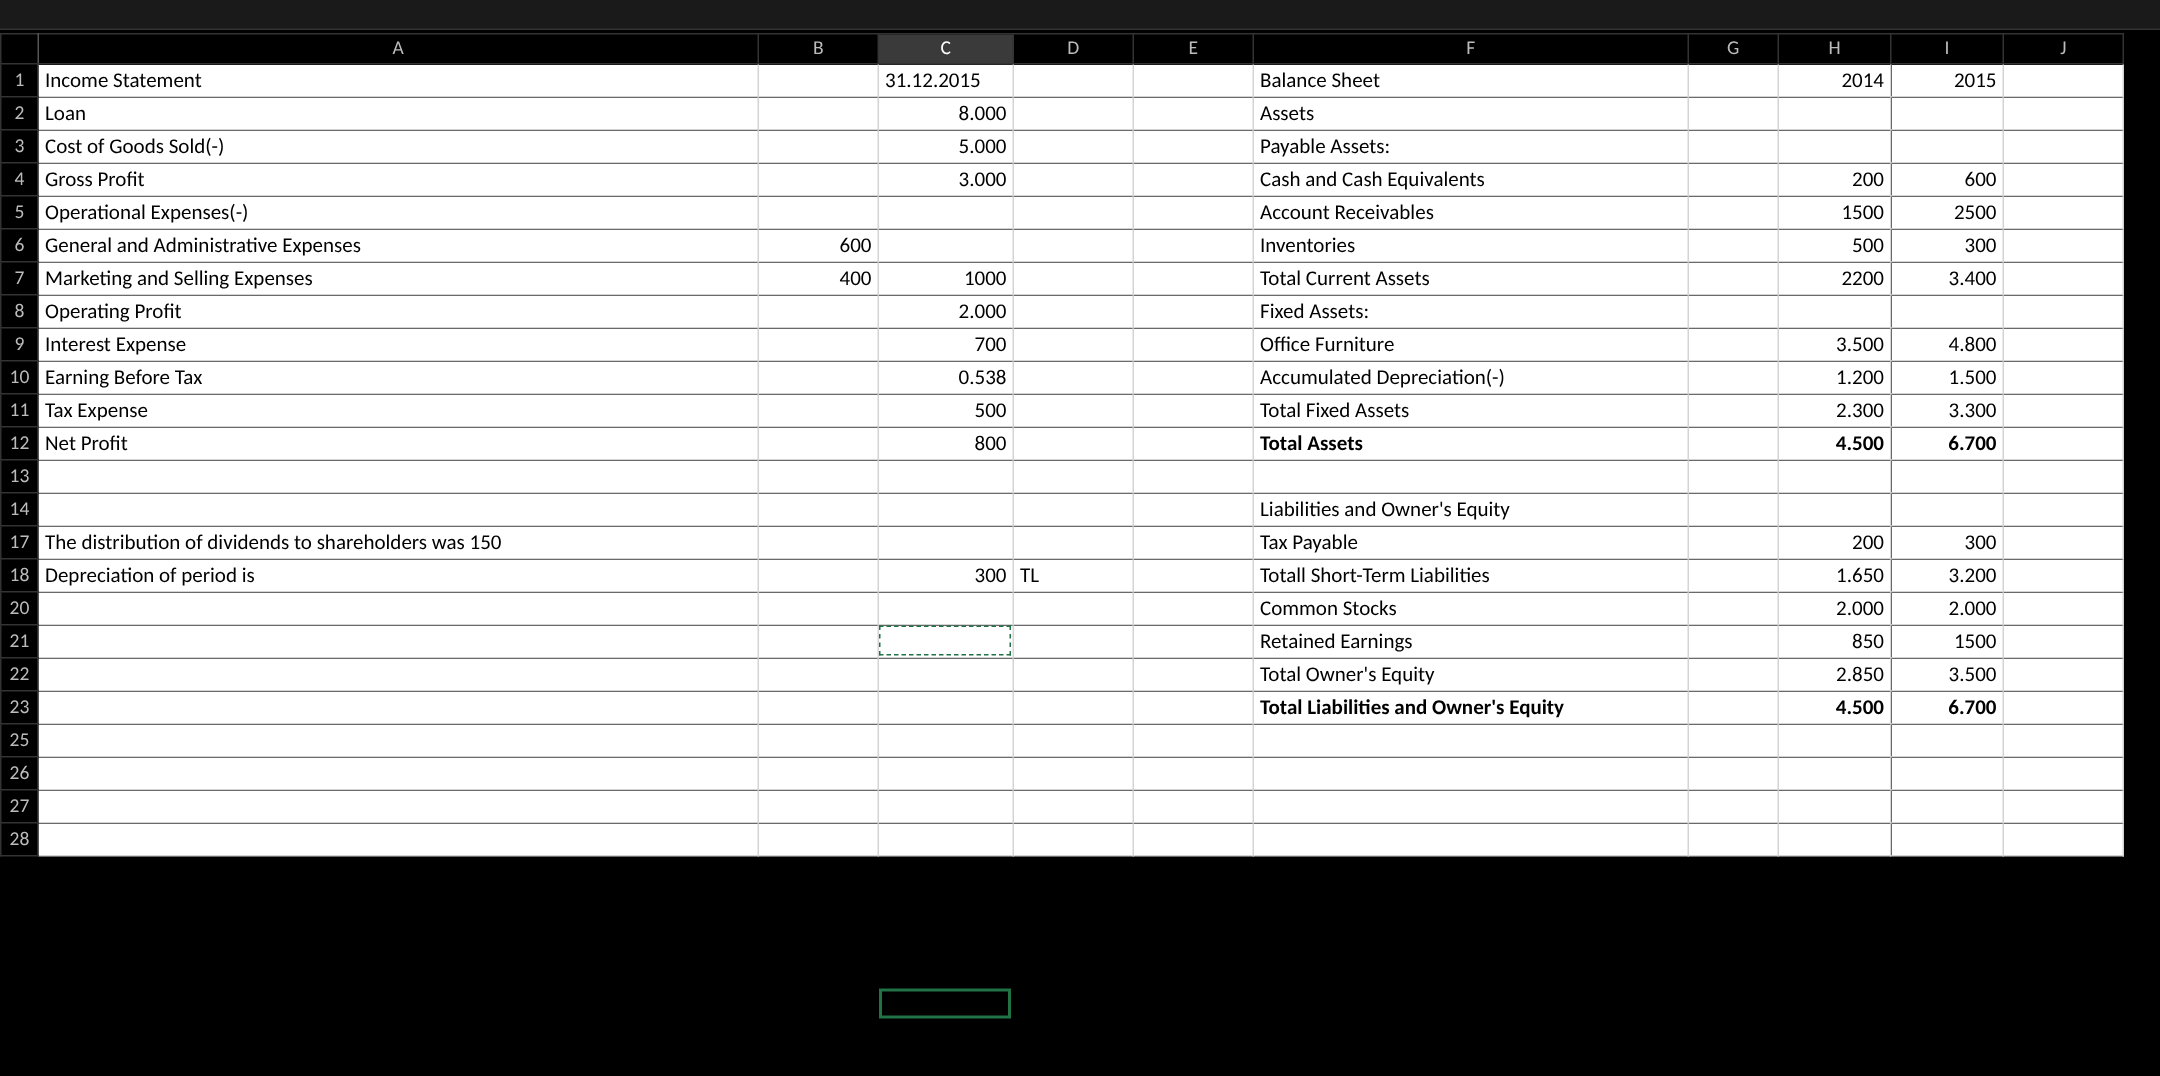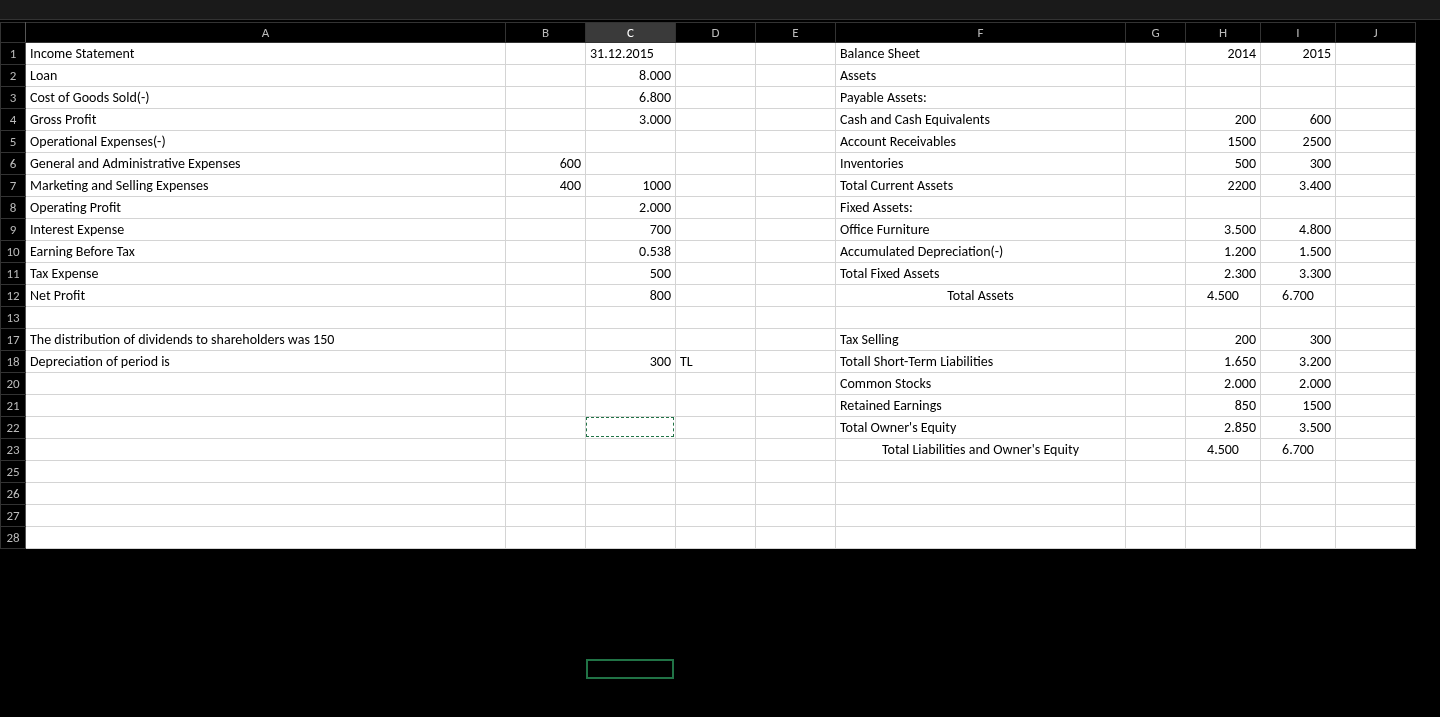--- a/index.html
+++ b/index.html
@@ -55,21 +55,21 @@
     border: 1px solid #d4d4d4;
     padding: 2px 4px;
     height: 22px;
     white-space: nowrap;
     overflow: hidden;
     font-size: 14px;
     vertical-align: middle;
   }
   td.cell.left { text-align: left; }
   td.cell.right { text-align: right; }
-  td.cell.bold { font-weight: normal; text-align: center; }
+  td.cell.bold { font-weight: bold; }
   .col-A { width: 480px; }
   .col-B { width: 80px; }
   .col-C { width: 90px; }
   .col-D { width: 80px; }
   .col-E { width: 80px; }
   .col-F { width: 290px; }
   .col-G { width: 60px; }
   .col-H { width: 75px; }
   .col-I { width: 75px; }
   .col-J { width: 80px; }
@@ -131,21 +131,21 @@
           <td class="cell col-F left" id="cell-F2">Assets</td>
           <td class="cell col-G left" id="cell-G2"></td>
           <td class="cell col-H right" id="cell-H2"></td>
           <td class="cell col-I right" id="cell-I2"></td>
           <td class="cell col-J left" id="cell-J2"></td>
         </tr>
         <tr>
           <td class="rowhead">3</td>
           <td class="cell col-A left" id="cell-A3">Cost of Goods Sold(-)</td>
           <td class="cell col-B right" id="cell-B3"></td>
-          <td class="cell col-C right" id="cell-C3">6.800</td>
+          <td class="cell col-C right" id="cell-C3">5.000</td>
           <td class="cell col-D left" id="cell-D3"></td>
           <td class="cell col-E left" id="cell-E3"></td>
           <td class="cell col-F left" id="cell-F3">Payable Assets:</td>
           <td class="cell col-G left" id="cell-G3"></td>
           <td class="cell col-H right" id="cell-H3"></td>
           <td class="cell col-I right" id="cell-I3"></td>
           <td class="cell col-J left" id="cell-J3"></td>
         </tr>
         <tr>
           <td class="rowhead">4</td>
@@ -271,27 +271,40 @@
           <td class="cell col-C right" id="cell-C13"></td>
           <td class="cell col-D left" id="cell-D13"></td>
           <td class="cell col-E left" id="cell-E13"></td>
           <td class="cell col-F left" id="cell-F13"></td>
           <td class="cell col-G left" id="cell-G13"></td>
           <td class="cell col-H right" id="cell-H13"></td>
           <td class="cell col-I right" id="cell-I13"></td>
           <td class="cell col-J left" id="cell-J13"></td>
         </tr>
         <tr>
+          <td class="rowhead">14</td>
+          <td class="cell col-A left" id="cell-A14"></td>
+          <td class="cell col-B right" id="cell-B14"></td>
+          <td class="cell col-C right" id="cell-C14"></td>
+          <td class="cell col-D left" id="cell-D14"></td>
+          <td class="cell col-E left" id="cell-E14"></td>
+          <td class="cell col-F left" id="cell-F14">Liabilities and Owner's Equity</td>
+          <td class="cell col-G left" id="cell-G14"></td>
+          <td class="cell col-H right" id="cell-H14"></td>
+          <td class="cell col-I right" id="cell-I14"></td>
+          <td class="cell col-J left" id="cell-J14"></td>
+        </tr>
+        <tr>
           <td class="rowhead">17</td>
           <td class="cell col-A left" id="cell-A17">The distribution of dividends to shareholders was 150</td>
           <td class="cell col-B right" id="cell-B17"></td>
           <td class="cell col-C right" id="cell-C17"></td>
           <td class="cell col-D left" id="cell-D17"></td>
           <td class="cell col-E left" id="cell-E17"></td>
-          <td class="cell col-F left" id="cell-F17">Tax Selling</td>
+          <td class="cell col-F left" id="cell-F17">Tax Payable</td>
           <td class="cell col-G left" id="cell-G17"></td>
           <td class="cell col-H right" id="cell-H17">200</td>
           <td class="cell col-I right" id="cell-I17">300</td>
           <td class="cell col-J left" id="cell-J17"></td>
         </tr>
         <tr>
           <td class="rowhead">18</td>
           <td class="cell col-A left" id="cell-A18">Depreciation of period is</td>
           <td class="cell col-B right" id="cell-B18"></td>
           <td class="cell col-C right" id="cell-C18">300</td>

